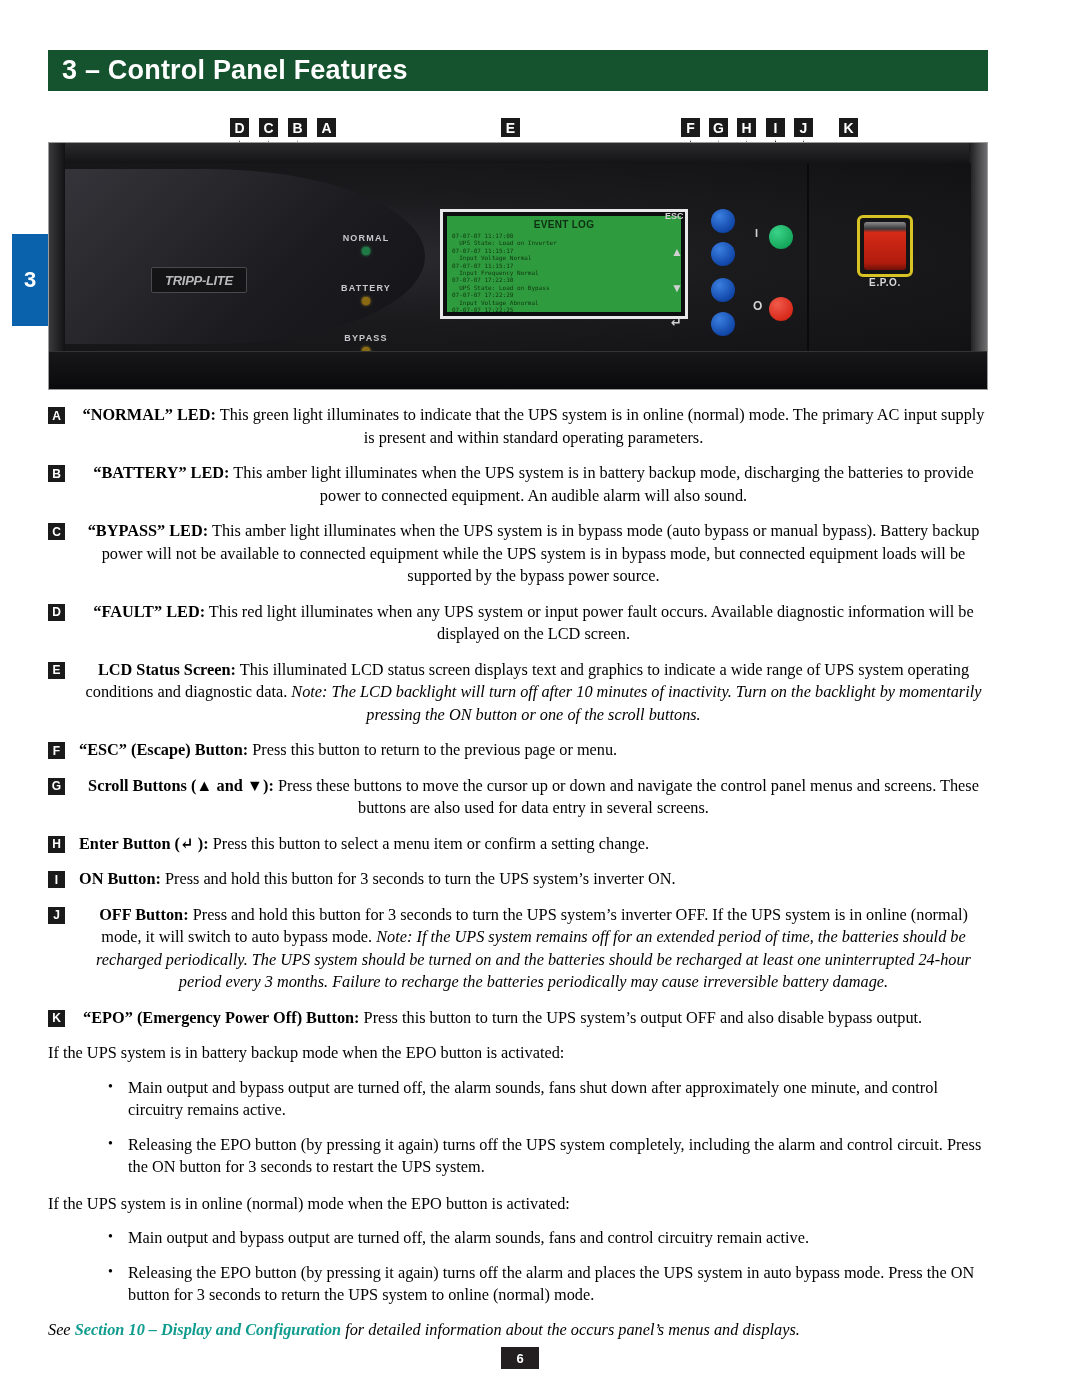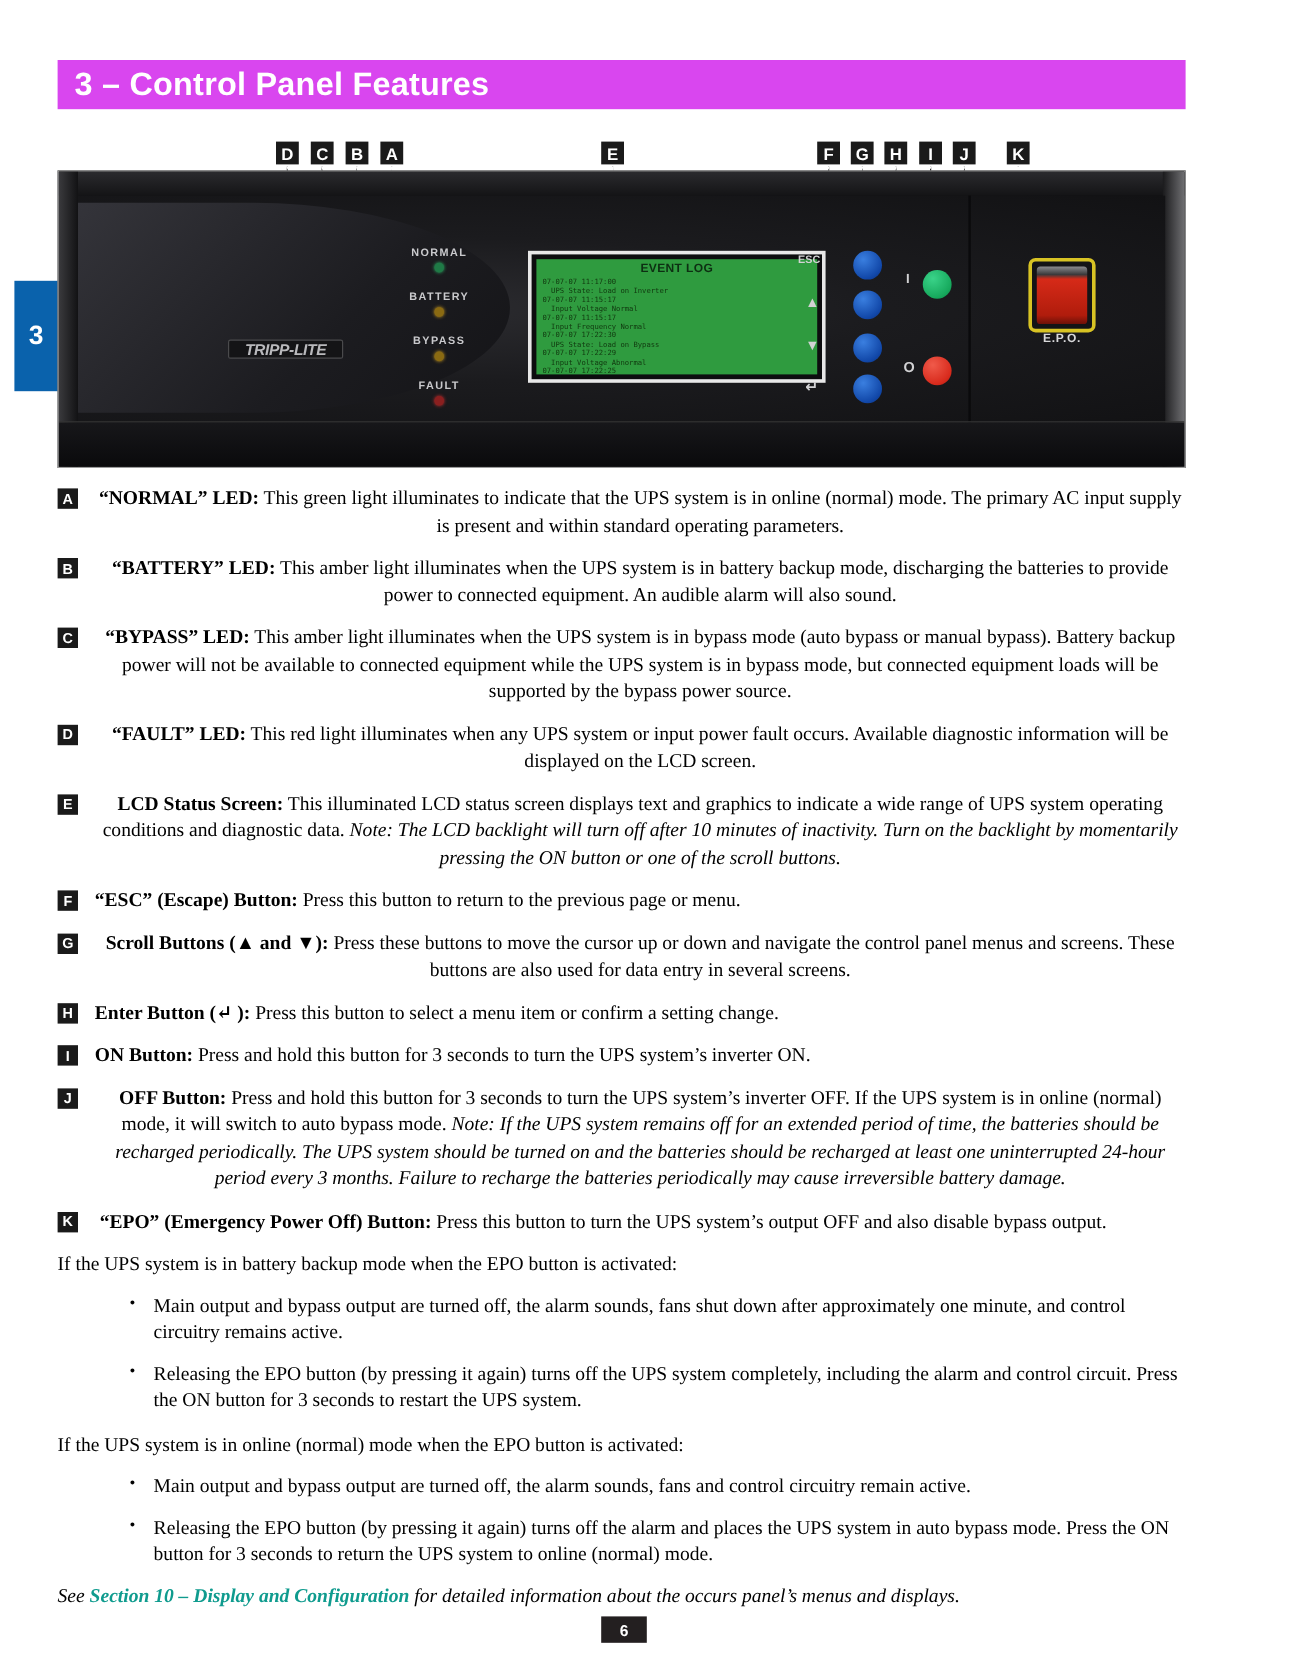--- a/index.html
+++ b/index.html
@@ -11,21 +11,21 @@
     font-family: "Liberation Serif", "DejaVu Serif", serif;
     position: relative;
     overflow: hidden;
   }
 
   
   .header-bar {
     position: absolute;
     left: 48px; top: 50px;
     width: 940px; height: 41px;
-    background: #d946ef;
+    background: #14532d;
     display: flex;
     align-items: center;
   }
   .header-title {
     color: #ffffff;
     font-family: "Liberation Sans", "DejaVu Sans", sans-serif;
     font-weight: bold;
     font-size: 27px;
     letter-spacing: 0.2px;
     padding-left: 14px;
@@ -99,48 +99,48 @@
   }
   .face-curve {
     position: absolute;
     left: 0; top: 6px;
     width: 360px; height: 175px;
     border-radius: 0 60% 60% 0 / 0 50% 50% 0;
     background: linear-gradient(135deg,#34343a 0%, #1c1c20 60%, #141417 100%);
   }
   .brand-logo {
     position: absolute;
-    left: 86px; top: 120px;
-    width: 96px; height: 16px;
+    left: 86px; top: 104px;
+    width: 96px; height: 26px;
     background: #141416;
     border: 1px solid #4a4a4c;
     border-radius: 2px;
     display: flex; align-items: center; justify-content: center;
     color: #b9b9bc;
     font-family: "Liberation Sans", "DejaVu Sans", sans-serif;
     font-weight: bold;
     font-style: italic;
     font-size: 13px;
     letter-spacing: -0.3px;
-    margin-left: 39px;
   }
 
   
   .led-col {
     position: absolute;
     left: 258px; top: 42px;
     width: 86px;
   }
   .led-row { margin-bottom: 15px; text-align: center; }
   .led-label {
     color: #c9c9cc;
     font-family: "Liberation Sans", "DejaVu Sans", sans-serif;
     font-weight: bold;
     font-size: 9px;
     letter-spacing: 1.2px;
+    margin-top: 28px;
   }
   .led-dot {
     width: 8px; height: 8px;
     border-radius: 50%;
     margin: 4px auto 0;
   }
   .led-green  { background: #1f7a46; box-shadow: 0 0 3px #2fbf6b; }
   .led-amber  { background: #8a6a12; box-shadow: 0 0 3px #d9a520; }
   .led-amber2 { background: #8a6a12; box-shadow: 0 0 3px #d9a520; }
   .led-red    { background: #8a1f1f; box-shadow: 0 0 3px #d63030; }

